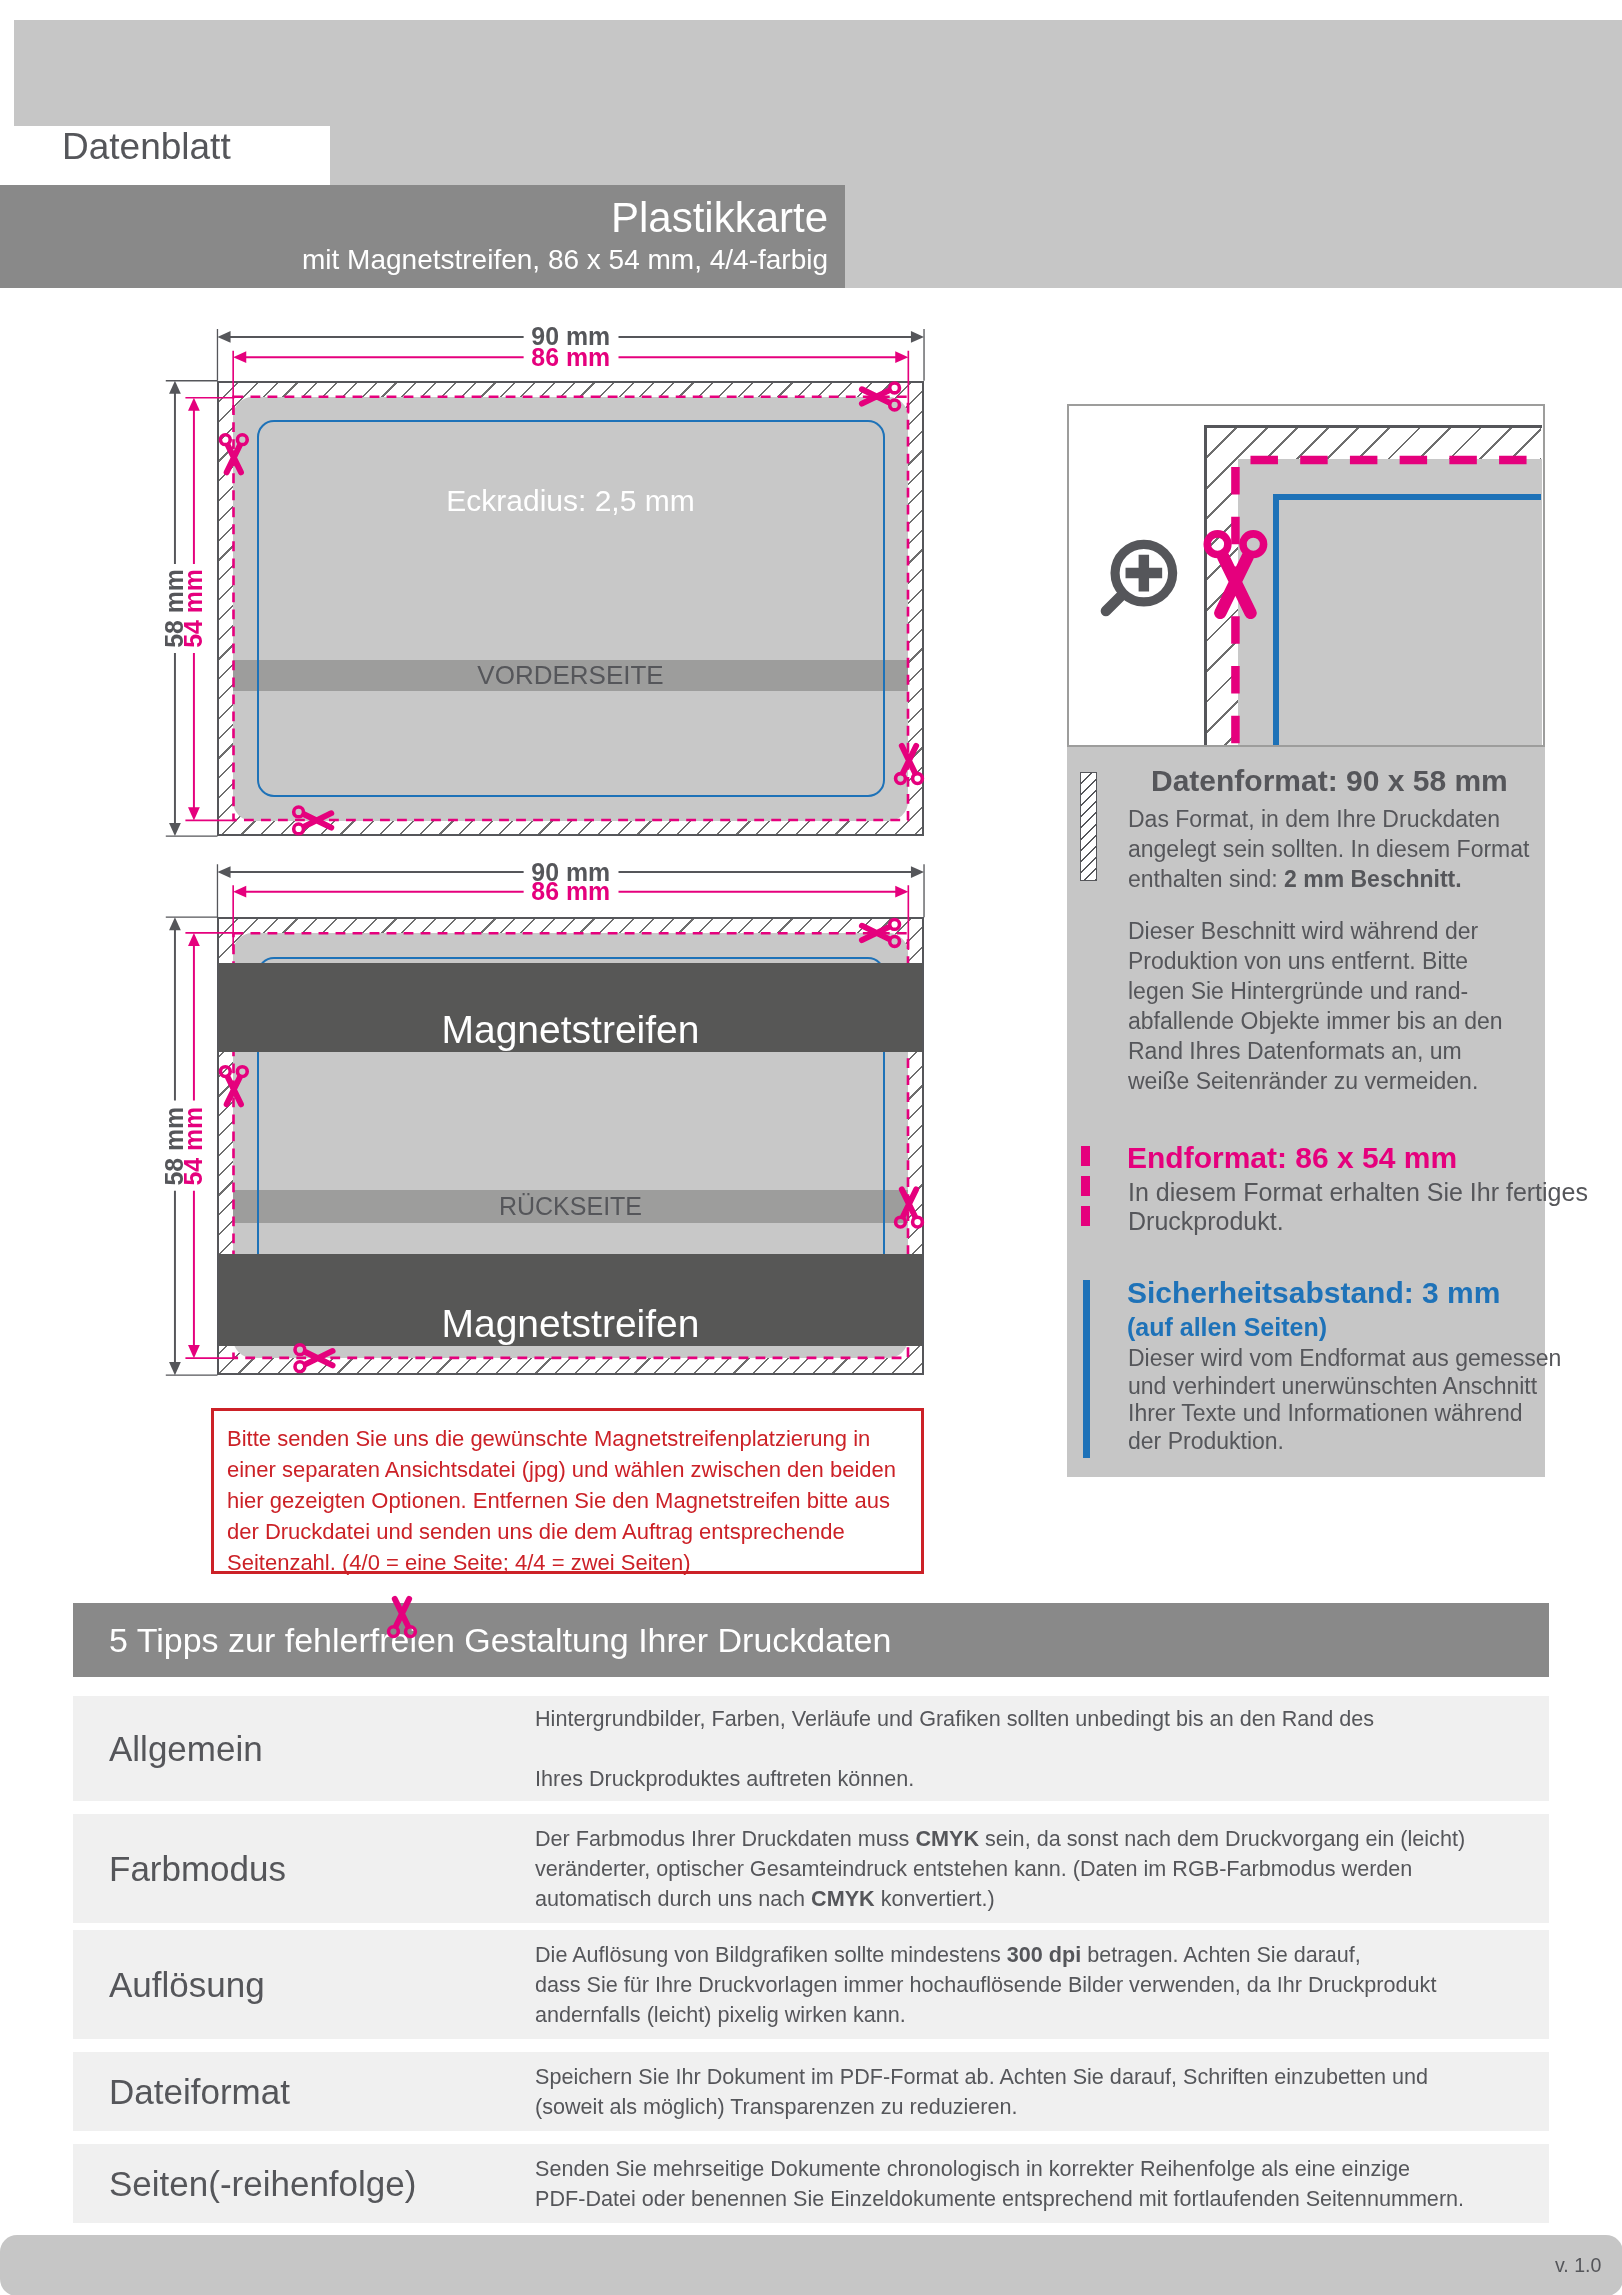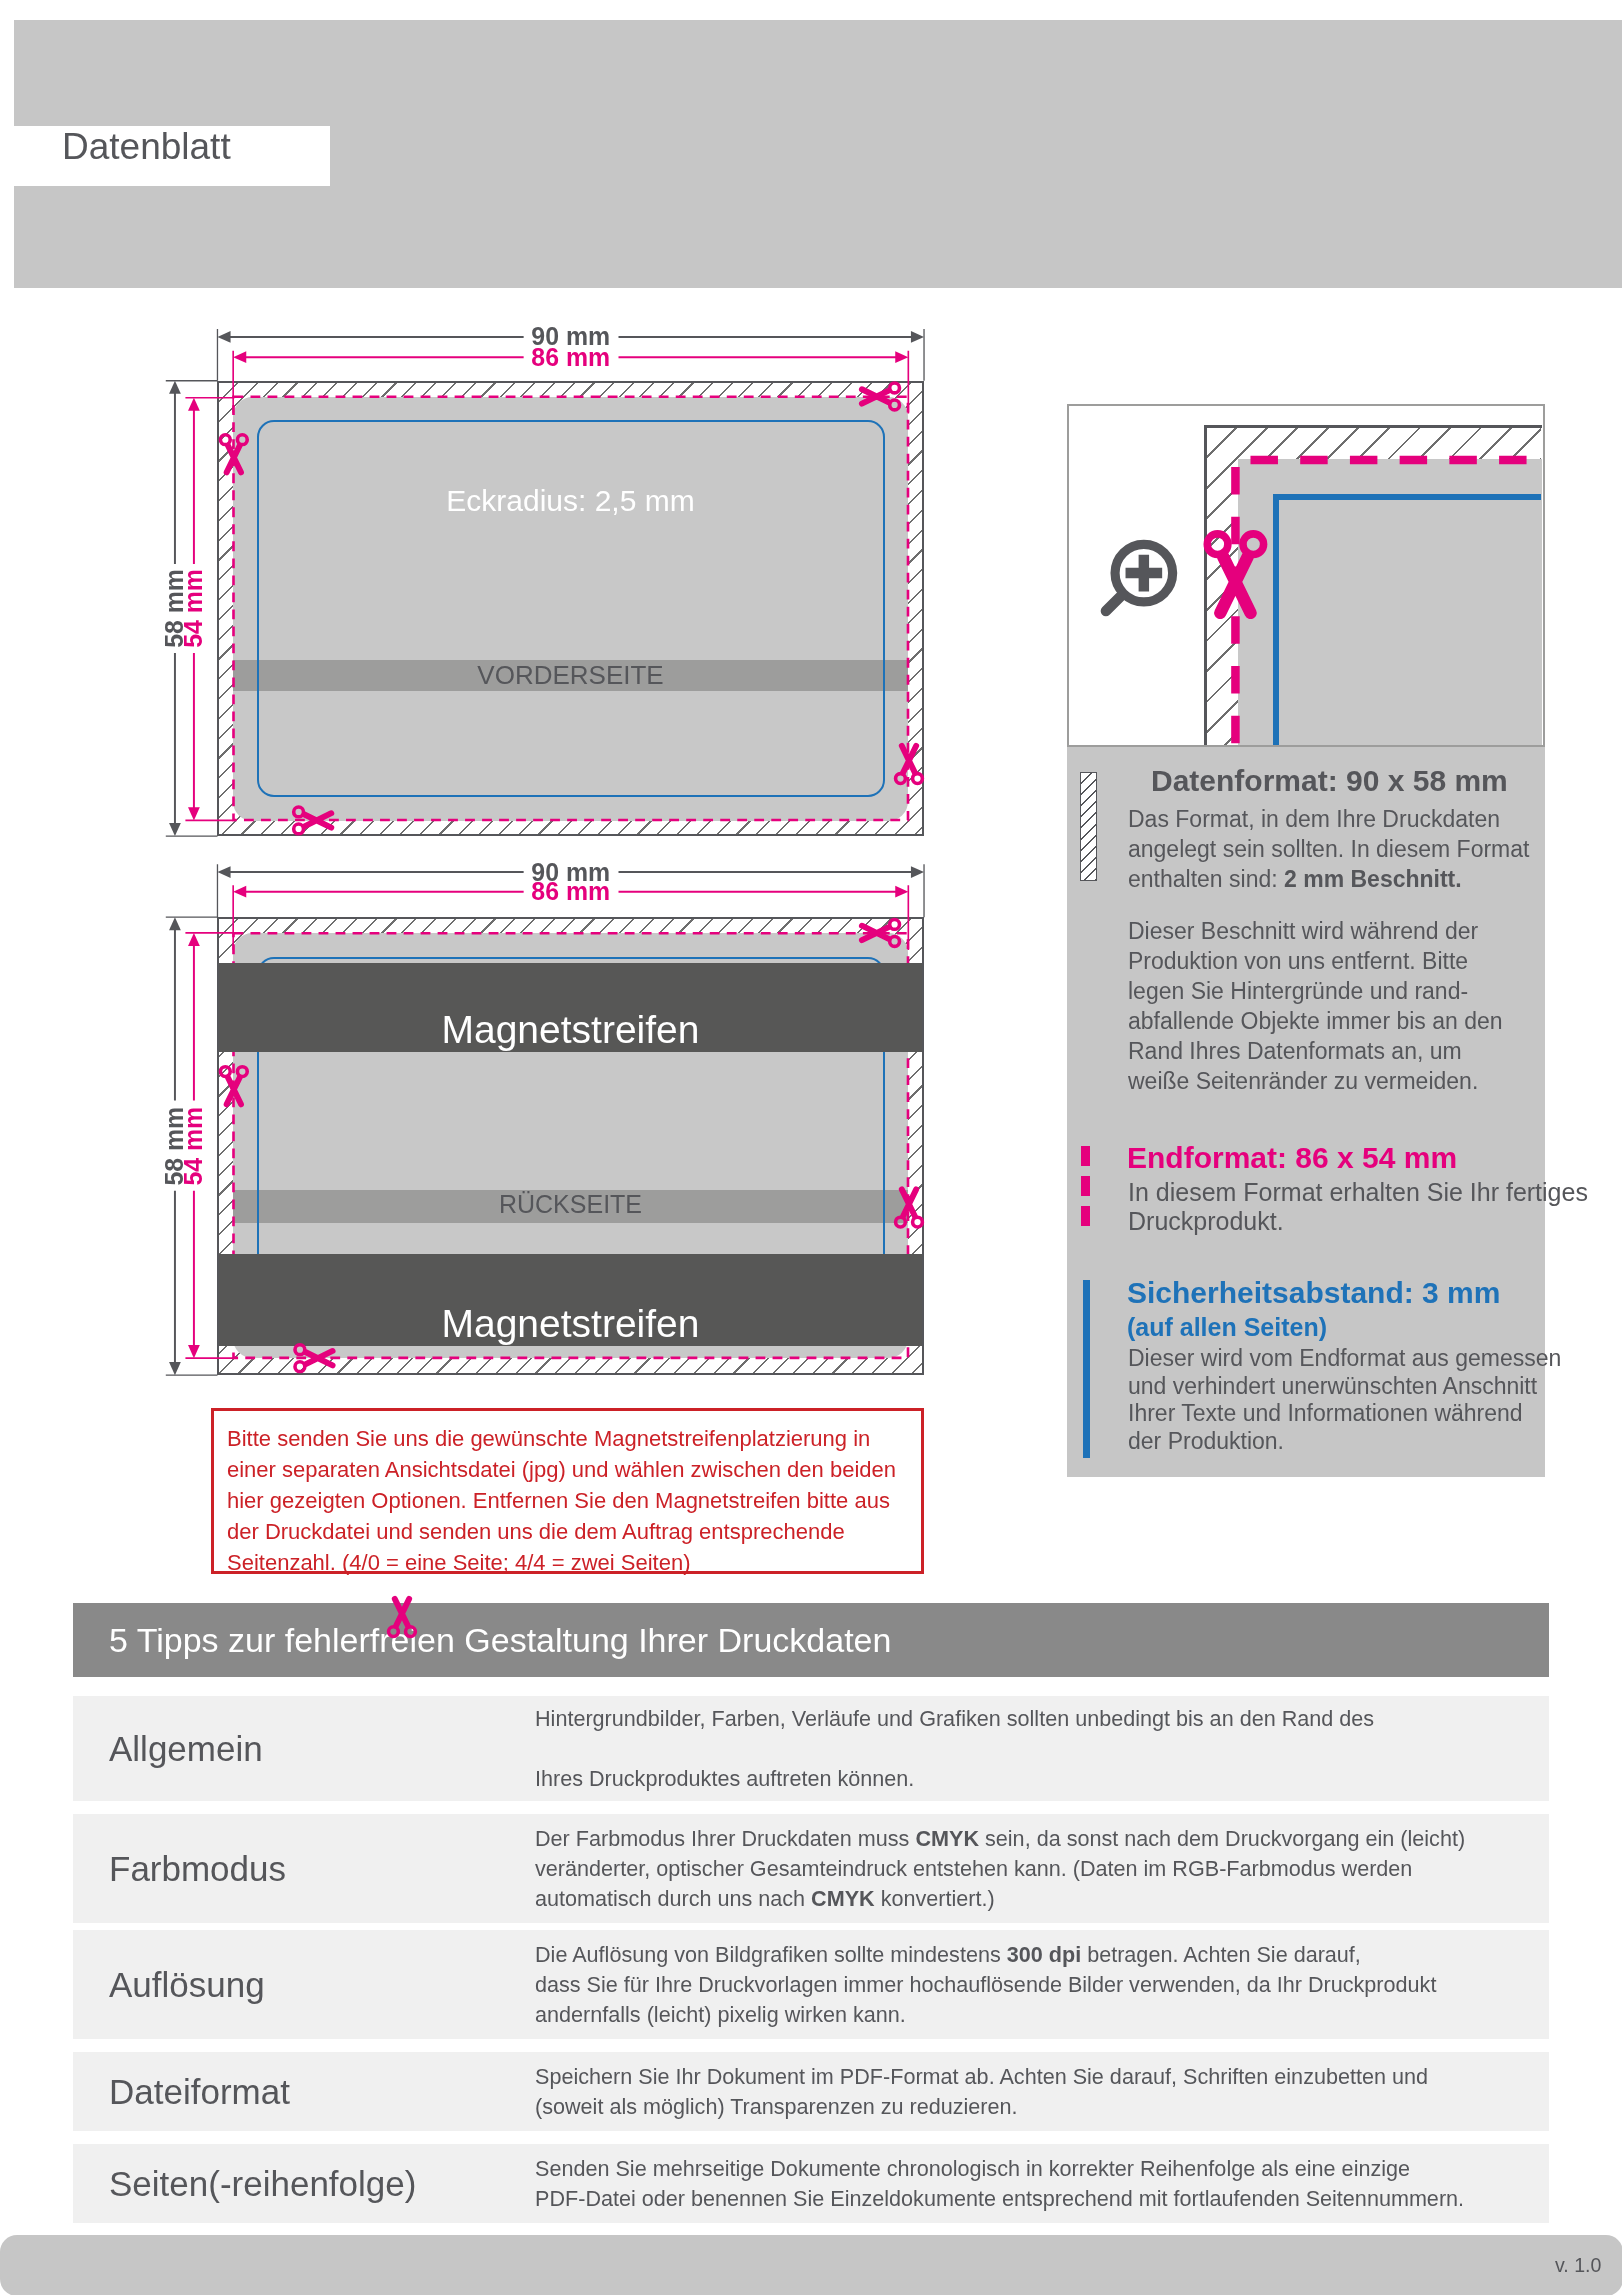--- a/index.html
+++ b/index.html
@@ -22,21 +22,21 @@
       display:flex;flex-direction:column;justify-content:center;align-items:flex-end;padding-right:17px;}
   #product-title{font-size:42px;line-height:46px;}
   #product-subtitle{font-size:28px;line-height:37px;}
   
   .bleed-box{border:2px solid #55565a;}
   #front-bleed{left:217px;top:381px;width:707px;height:455px;}
   #back-bleed{left:217px;top:917px;width:707px;height:458px;}
   .card-surface{background:#c8c8c8;border-radius:19.6px;}
   #front-surface{left:233px;top:397px;width:675px;height:424px;}
   #back-surface{left:233px;top:933px;width:675px;height:425px;}
-  .side-band{background:#9d9d9c;display:flex;align-items:flex-start;justify-content:center;color:#55565a;}
+  .side-band{background:#9d9d9c;display:flex;align-items:center;justify-content:center;color:#55565a;}
   #front-side-band{left:233px;top:660px;width:675px;height:31px;font-size:26px;}
   #back-side-band{left:233px;top:1190px;width:675px;height:33px;font-size:25px;}
   .safety-rect{border:2.6px solid #1e72b8;border-radius:17px;}
   #front-safety{left:257px;top:420px;width:628px;height:377px;}
   #back-safety{left:257px;top:957px;width:628px;height:378px;}
   #front-eckradius{left:233px;top:484px;width:675px;text-align:center;color:#ffffff;font-size:30px;}
   .magnet-band{left:219px;width:703px;background:#575756;display:flex;align-items:flex-end;justify-content:center;
       color:#ffffff;font-size:39px;}
   #magnet-top{top:963px;height:89px;}
   #magnet-bottom{top:1254px;height:92px;}
@@ -82,20 +82,24 @@
 </style>
 </head>
 <body>
 
 <div id="page">
 
   <div class="abs" id="header-bg"></div>
   <div class="abs" id="datenblatt-box">
     <span>Datenblatt</span>
   </div>
+  <div class="abs" id="title-band">
+    <div id="product-title">Plastikkarte</div>
+    <div id="product-subtitle">mit Magnetstreifen, 86 x 54 mm, 4/4-farbig</div>
+  </div>
 
   <div class="abs hatch bleed-box" id="front-bleed"></div>
   <div class="abs hatch bleed-box" id="back-bleed"></div>
 
   <div class="abs" id="zoom-box"></div>
   <div class="abs hatch-big" id="detail-hatch"></div>
   <div class="abs" id="detail-fill"></div>
   <div class="abs" id="detail-dark-L"></div>
   <div class="abs" id="detail-blue-L"></div>
   <svg width="1623" height="2295" viewBox="0 0 2480 3508">

